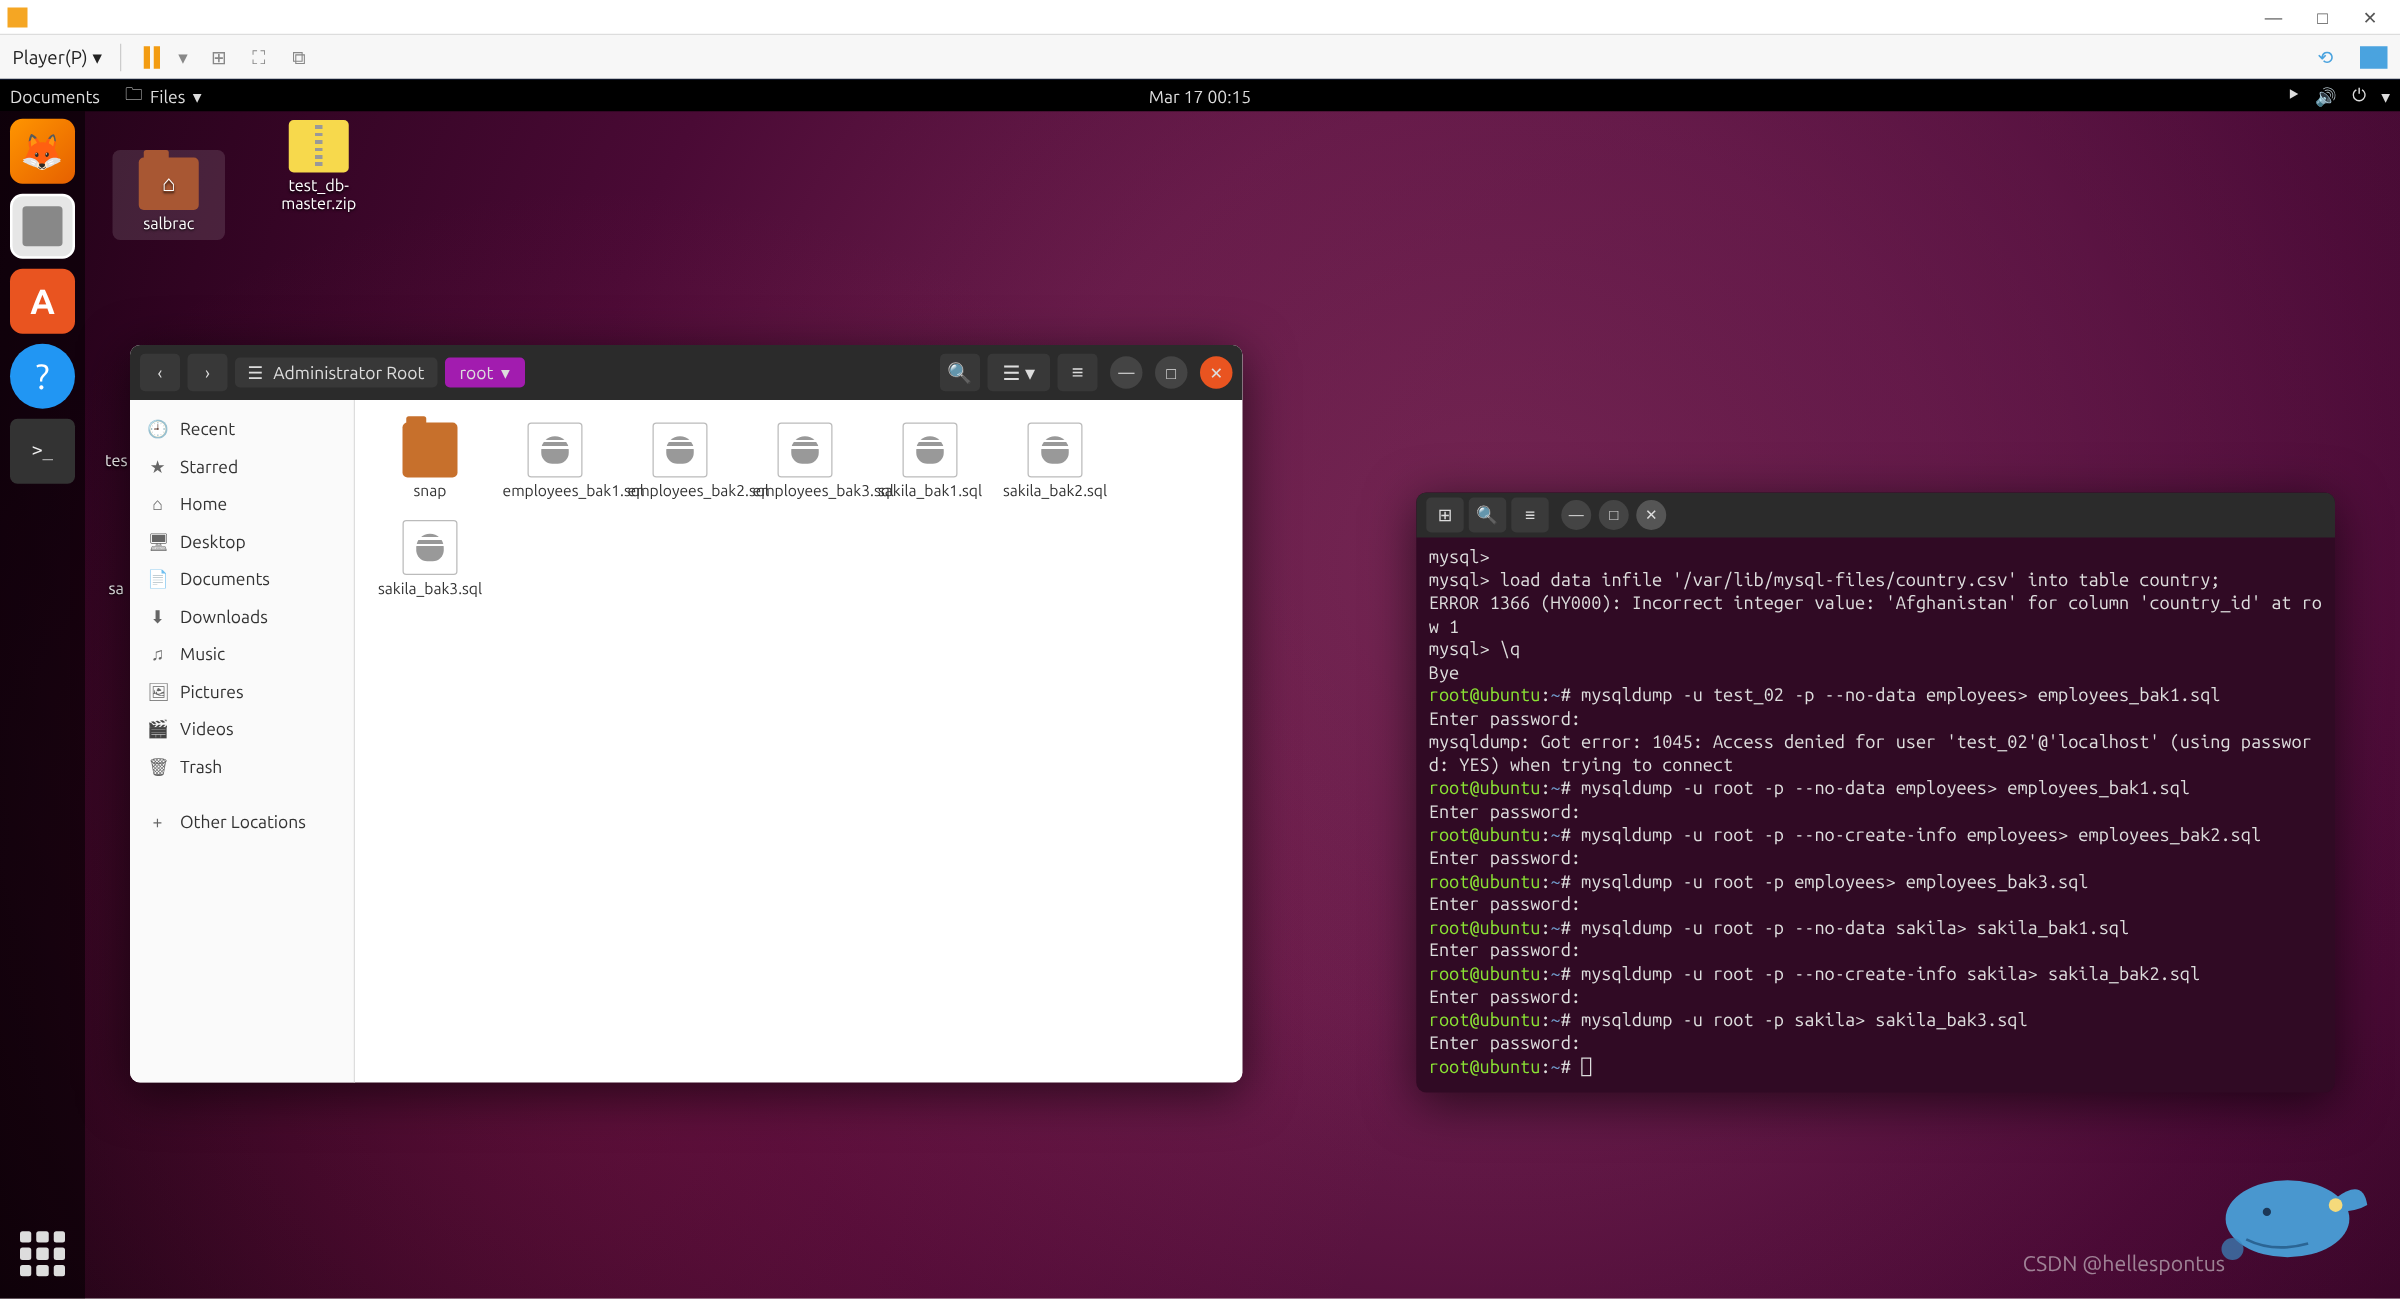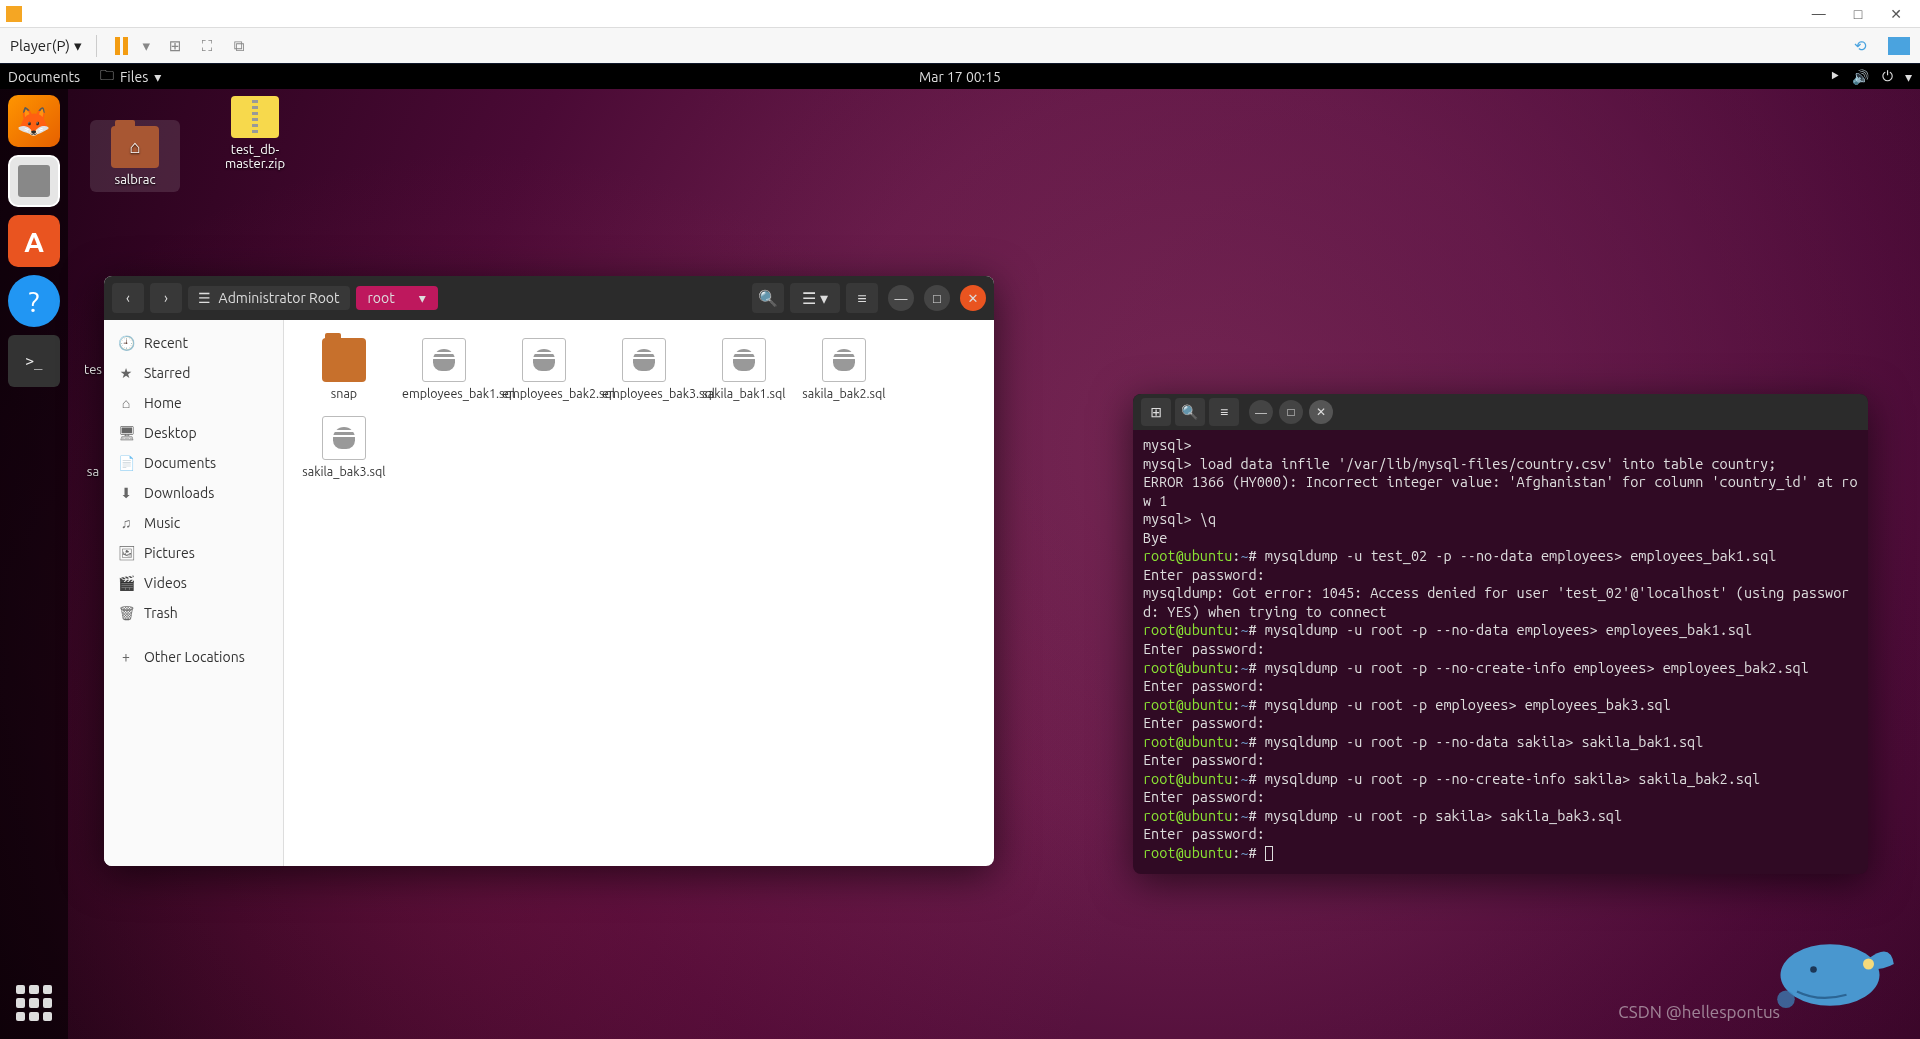--- a/index.html
+++ b/index.html
@@ -54,21 +54,21 @@
 .folder-i::before{content:'';position:absolute;top:-6px;left:4px;width:20px;height:8px;background:#a85733;border-radius:2px 2px 0 0;}
 .folder-i::after{content:'⌂';position:absolute;inset:0;display:flex;align-items:center;justify-content:center;color:#fff;font-size:18px;}
 .zip-i { background:#f7d94c; border-radius:4px; position:relative;}
 .zip-i::after{content:'';position:absolute;left:50%;top:4px;bottom:4px;width:6px;background:repeating-linear-gradient(#999 0 3px,#f7d94c 3px 6px);transform:translateX(-50%);}
 
 
 .nautilus { position:absolute; left:104px; top:212px; width:890px; height:590px; background:#fff; border-radius:8px; overflow:hidden; box-shadow:0 8px 40px rgba(0,0,0,.6);}
 .naut-header { height:44px; background:#2b2b2b; display:flex; align-items:center; padding:0 8px; gap:6px; color:#ddd;}
 .naut-header .navbtn { width:32px; height:30px; background:#383838; border-radius:4px; display:flex; align-items:center; justify-content:center; font-size:14px;}
 .naut-header .path { display:flex; align-items:center; gap:8px; background:#383838; padding:4px 10px; border-radius:4px; font-size:14px;}
-.naut-header .path2 { background:#be185d; padding:4px 12px; border-radius:4px; font-size:14px; display:flex; align-items:center; gap:24px;}
+.naut-header .path2 { background:#a21caf; padding:4px 12px; border-radius:4px; font-size:14px; display:flex; align-items:center; gap:6px;}
 .naut-header .spacer { flex:1;}
 .naut-header .ico-btn { width:32px; height:30px; background:#383838; border-radius:4px; display:flex; align-items:center; justify-content:center;}
 .naut-header .win-btn { width:26px; height:26px; border-radius:50%; background:#444; display:flex; align-items:center; justify-content:center; margin-left:4px; font-size:13px;}
 .naut-header .close { background:#e95420;}
 .naut-body { display:flex; height:calc(100% - 44px);}
 .naut-sidebar { width:180px; background:#fafafa; border-right:1px solid #ddd; padding:8px 0; font-size:14px; color:#333;}
 .naut-sidebar .item { display:flex; align-items:center; gap:10px; padding:7px 14px;}
 .naut-sidebar .item .ic { width:16px; text-align:center; color:#666;}
 .naut-content { flex:1; padding:14px; display:flex; flex-wrap:wrap; align-content:flex-start; gap:8px;}
 .file-item { width:92px; text-align:center; font-size:12.5px; color:#333; padding:4px;}

